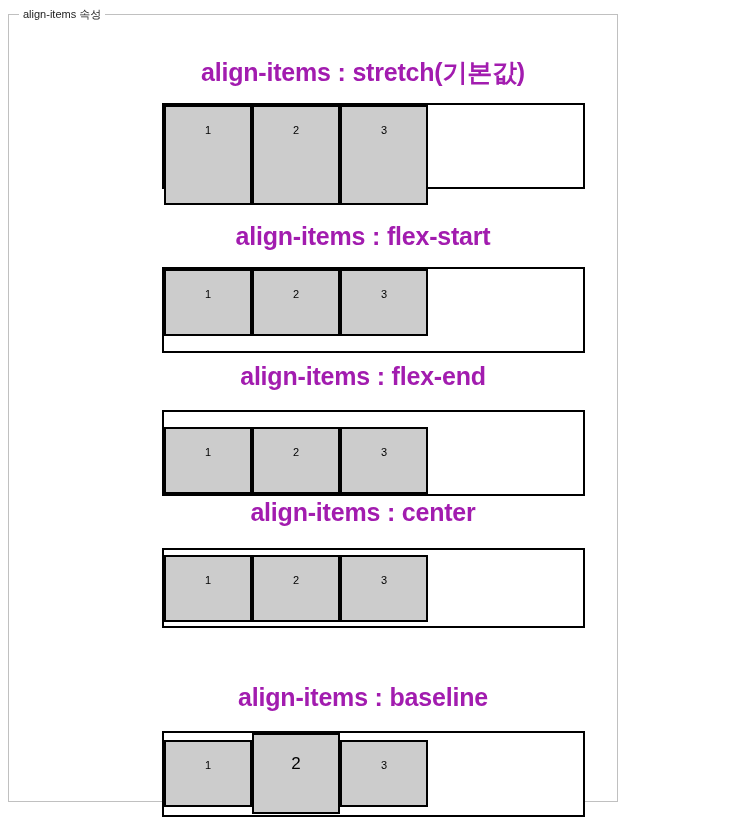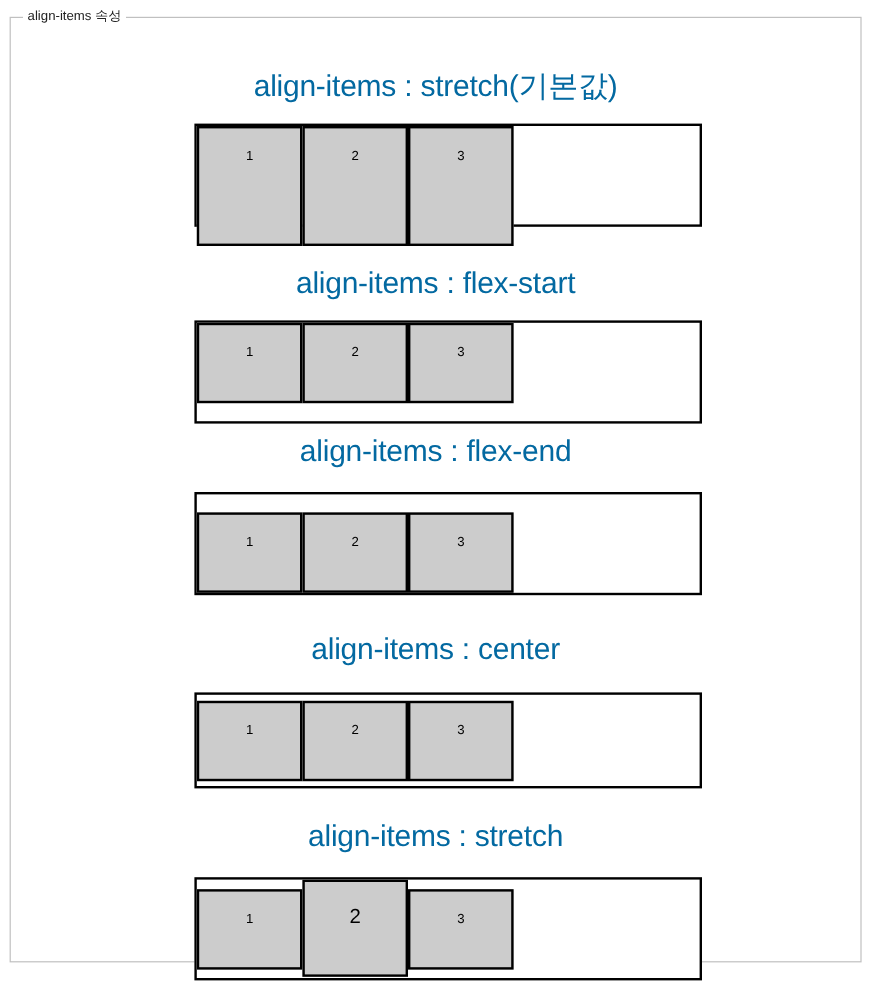--- a/index.html
+++ b/index.html
@@ -12,21 +12,21 @@
     height: 834px;
     font-family: "Liberation Sans", sans-serif;
     color: #000000;
     overflow: hidden;
   }
 
   .page-fieldset {
     position: absolute;
     left: 8px;
     top: 8px;
-    width: 710px;
+    width: 610px;
     height: 794px;
     border: 1px solid #c0c0c0;
     box-sizing: border-box;
     padding: 0;
     margin: 0;
   }
   .page-legend {
     font-size: 11px;
     line-height: 13px;
     color: #222222;
@@ -44,24 +44,24 @@
 
   .section {
     position: absolute;
     left: 0;
     width: 708px;
   }
 
   .section-title {
     text-align: center;
     font-size: 25px;
-    font-weight: normal;
+    font-weight: bold;
     letter-spacing: -0.2px;
     line-height: 30px;
-    color: #0369a1;
+    color: #a21caf;
     white-space: nowrap;
   }
 
   .flex-container {
     position: absolute;
     left: 153px;
     width: 419px;
     border: 2px solid #000000;
     box-sizing: content-box;
     background: #ffffff;
@@ -137,31 +137,31 @@
 
     <div class="section" style="top:340px;">
       <div class="section-title">align-items : flex-end</div>
       <div class="flex-container c-flexend" style="top:49px;">
         <div class="flex-item">1</div>
         <div class="flex-item">2</div>
         <div class="flex-item">3</div>
       </div>
     </div>
 
-    <div class="section" style="top:505px;">
+    <div class="section" style="top:476px;">
       <div class="section-title">align-items : center</div>
       <div class="flex-container c-center" style="top:51px;">
         <div class="flex-item">1</div>
         <div class="flex-item">2</div>
         <div class="flex-item">3</div>
       </div>
     </div>
 
     <div class="section" style="top:661px;">
-      <div class="section-title">align-items : stretch</div>
+      <div class="section-title">align-items : baseline</div>
       <div class="flex-container c-baseline" style="top:49px;">
         <div class="flex-item">1</div>
         <div class="flex-item item-big">2</div>
         <div class="flex-item">3</div>
       </div>
     </div>
 
   </div>
 </fieldset>
 

